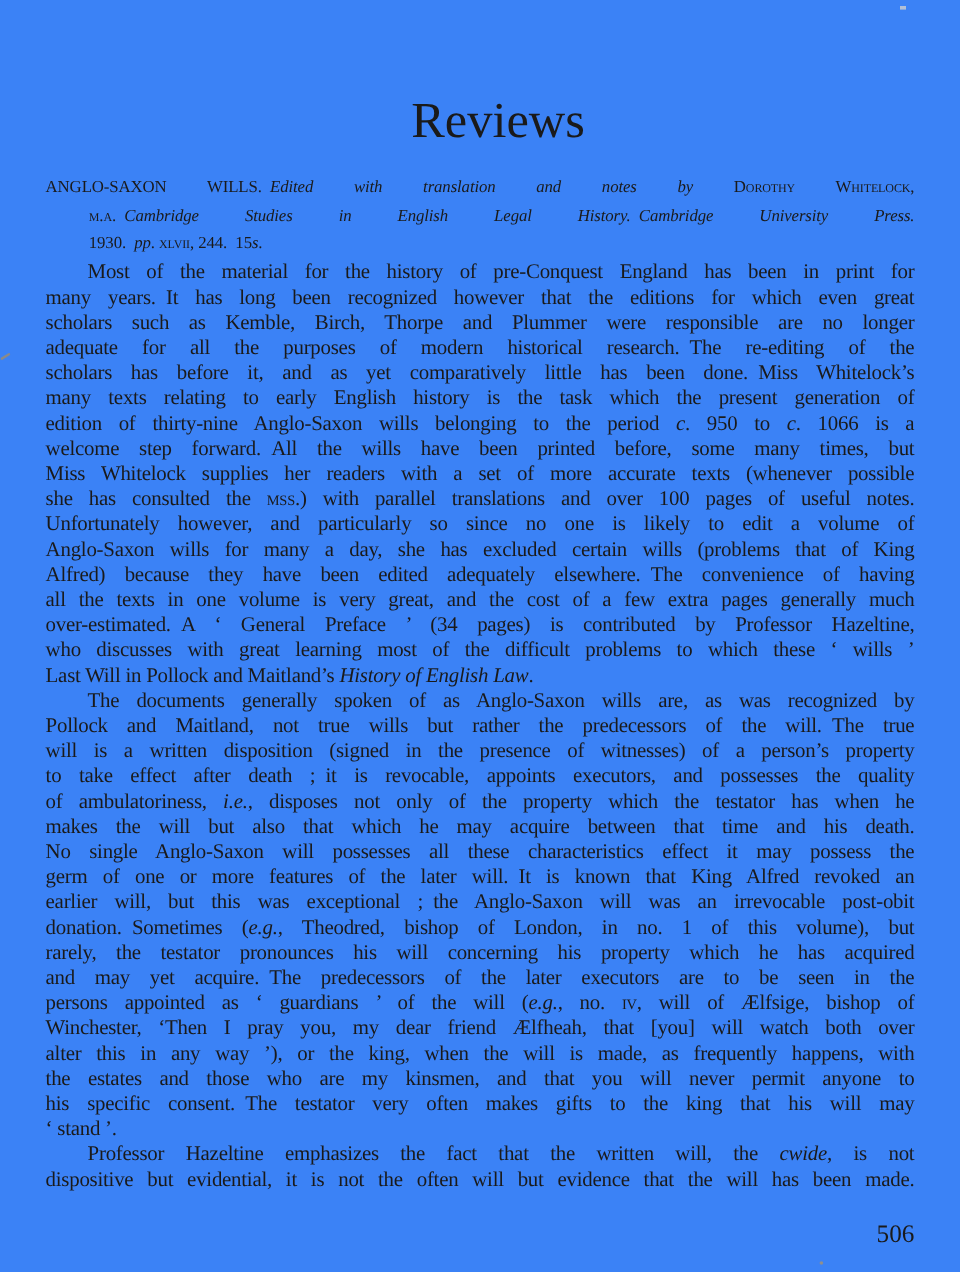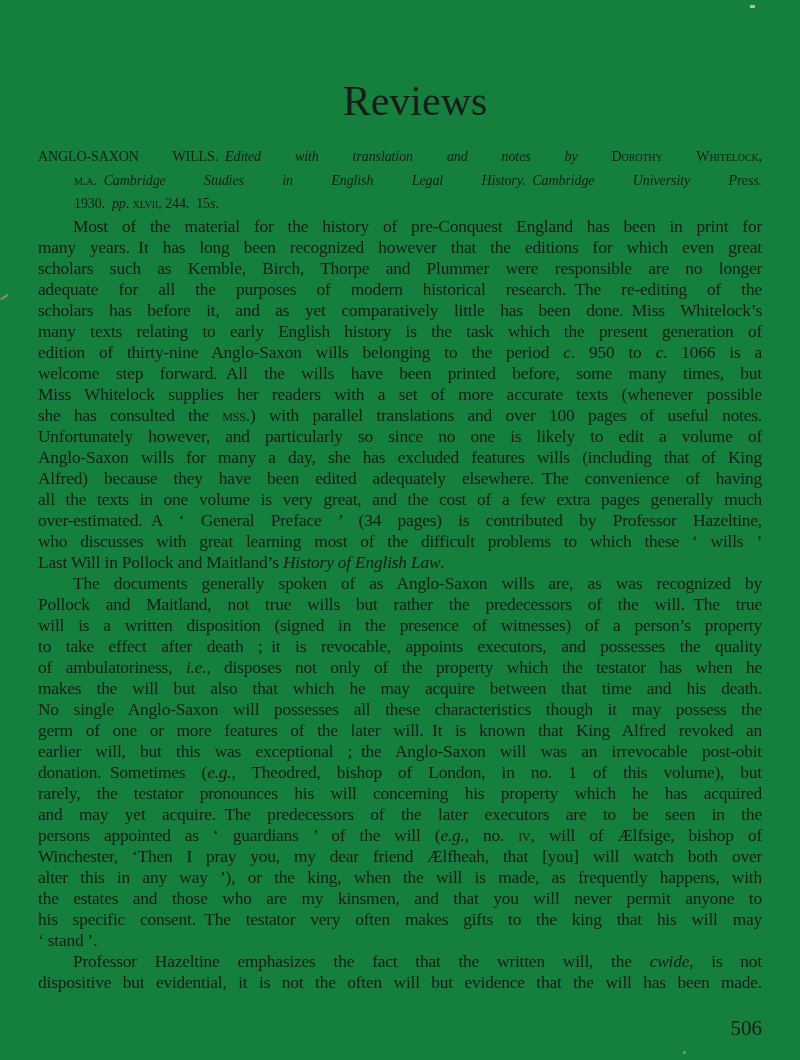--- a/index.html
+++ b/index.html
@@ -69,21 +69,21 @@
     line-height: 24px;
   }
   .artifact { position: absolute; }
   .a1 { left: 0; top: 296px; width: 9px; height: 2px; background: #8a8a8a; transform: rotate(-32deg); border-radius: 1px; }
   .a2 { left: 683px; top: 1051px; width: 3px; height: 3px; background: #8f8f8f; border-radius: 50%; }
   .a3 { left: 750px; top: 5px; width: 5px; height: 3px; background: #cfcfcf; opacity: .8; }
 </style>
 </head>
 <body>
 
-<div class="page" style="background: #15803d; color: rgb(26, 26, 26);">
+<div class="page" style="background: #3b82f6; color: rgb(26, 26, 26);">
   <div class="artifact a1"></div>
   <div class="artifact a2"></div>
   <div class="artifact a3"></div>
 
   <h1 class="heading">Reviews</h1>
 
   <section class="citation" id="citation">
       <div class="line">ANGLO-SAXON WILLS. <span class="it">Edited with translation and notes by </span><span class="sc">Dorothy Whitelock</span>,</div>
       <div class="line hang"><span class="sc">m.a.</span> <span class="it">Cambridge Studies in English Legal History. Cambridge University Press.</span></div>
       <div class="line hang endline">1930. <span class="it">pp</span>. <span class="sc">xlvii</span>, 244. 15<span class="it">s</span>.</div>
@@ -94,33 +94,33 @@
       <div class="line">many years. It has long been recognized however that the editions for which even great</div>
       <div class="line">scholars such as Kemble, Birch, Thorpe and Plummer were responsible are no longer</div>
       <div class="line">adequate for all the purposes of modern historical research. The re-editing of the</div>
       <div class="line">scholars has before it, and as yet comparatively little has been done. Miss Whitelock’s</div>
       <div class="line">many texts relating to early English history is the task which the present generation of</div>
       <div class="line">edition of thirty-nine Anglo-Saxon wills belonging to the period <span class="it">c</span>. 950 to <span class="it">c</span>. 1066 is a</div>
       <div class="line">welcome step forward. All the wills have been printed before, some many times, but</div>
       <div class="line">Miss Whitelock supplies her readers with a set of more accurate texts (whenever possible</div>
       <div class="line">she has consulted the <span class="sc">mss</span>.) with parallel translations and over 100 pages of useful notes.</div>
       <div class="line">Unfortunately however, and particularly so since no one is likely to edit a volume of</div>
-      <div class="line">Anglo-Saxon wills for many a day, she has excluded features wills (including that of King</div>
+      <div class="line">Anglo-Saxon wills for many a day, she has excluded certain wills (problems that of King</div>
       <div class="line">Alfred) because they have been edited adequately elsewhere. The convenience of having</div>
       <div class="line">all the texts in one volume is very great, and the cost of a few extra pages generally much</div>
       <div class="line">over-estimated. A ‘ General Preface ’ (34 pages) is contributed by Professor Hazeltine,</div>
       <div class="line">who discusses with great learning most of the difficult problems to which these ‘ wills ’</div>
       <div class="line endline">Last Will in Pollock and Maitland’s <span class="it">History of English Law</span>.</div>
       <div class="line first">The documents generally spoken of as Anglo-Saxon wills are, as was recognized by</div>
       <div class="line">Pollock and Maitland, not true wills but rather the predecessors of the will. The true</div>
       <div class="line">will is a written disposition (signed in the presence of witnesses) of a person’s property</div>
       <div class="line">to take effect after death ; it is revocable, appoints executors, and possesses the quality</div>
       <div class="line">of ambulatoriness, <span class="it">i.e.</span>, disposes not only of the property which the testator has when he</div>
       <div class="line">makes the will but also that which he may acquire between that time and his death.</div>
-      <div class="line">No single Anglo-Saxon will possesses all these characteristics though it may possess the</div>
+      <div class="line">No single Anglo-Saxon will possesses all these characteristics effect it may possess the</div>
       <div class="line">germ of one or more features of the later will. It is known that King Alfred revoked an</div>
       <div class="line">earlier will, but this was exceptional ; the Anglo-Saxon will was an irrevocable post-obit</div>
       <div class="line">donation. Sometimes (<span class="it">e.g.</span>, Theodred, bishop of London, in no. 1 of this volume), but</div>
       <div class="line">rarely, the testator pronounces his will concerning his property which he has acquired</div>
       <div class="line">and may yet acquire. The predecessors of the later executors are to be seen in the</div>
       <div class="line">persons appointed as ‘ guardians ’ of the will (<span class="it">e.g.</span>, no. <span class="sc">iv</span>, will of Ælfsige, bishop of</div>
       <div class="line">Winchester, ‘Then I pray you, my dear friend Ælfheah, that [you] will watch both over</div>
       <div class="line">alter this in any way ’), or the king, when the will is made, as frequently happens, with</div>
       <div class="line">the estates and those who are my kinsmen, and that you will never permit anyone to</div>
       <div class="line">his specific consent. The testator very often makes gifts to the king that his will may</div>

